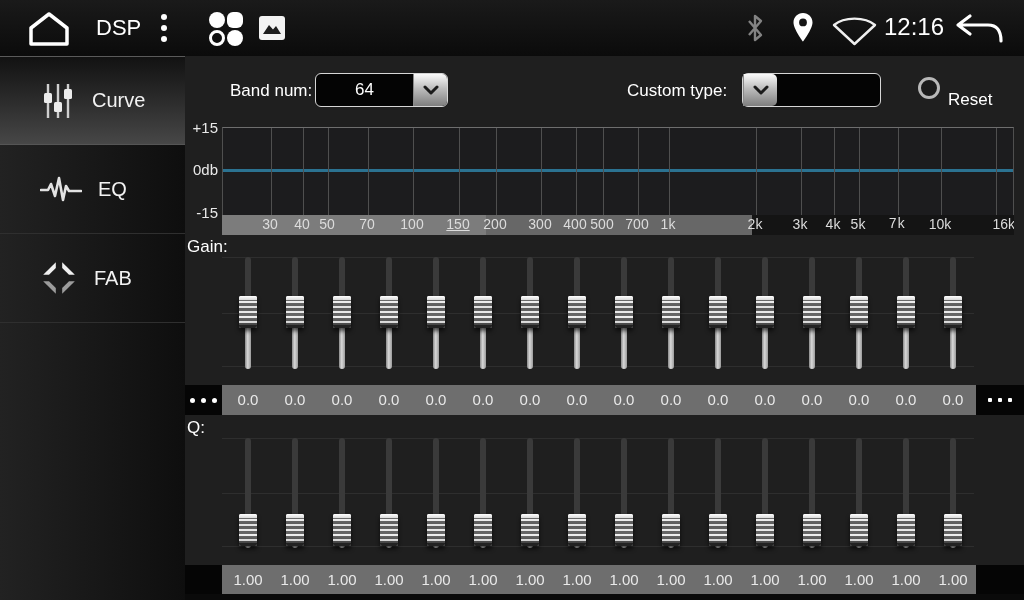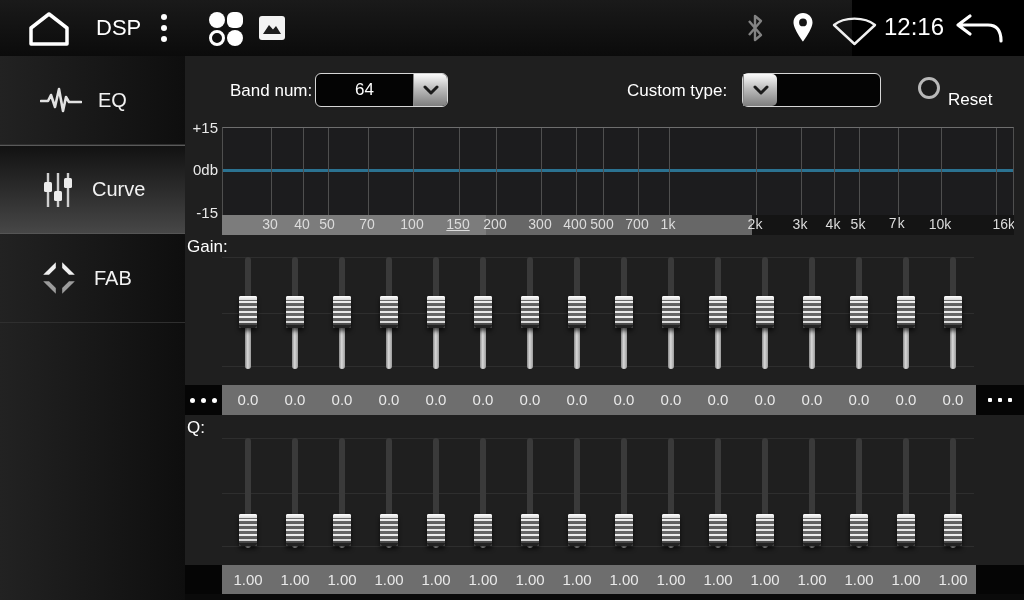--- a/index.html
+++ b/index.html
@@ -1,19 +1,19 @@
 <!DOCTYPE html>
 <html><head>
 <meta charset="utf-8">
 <style>
   html,body{margin:0;padding:0;width:1024px;height:600px;overflow:hidden;background:#000;
     font-family:"Liberation Sans",sans-serif;-webkit-font-smoothing:antialiased;}
   .abs{position:absolute;}
   
-  #topbar{position:absolute;left:0;top:0;width:852px;height:56px;
+  #topbar{position:absolute;left:0;top:0;width:1024px;height:56px;
     background:linear-gradient(#1a1a1a,#0b0b0b);text-align:right;}
   #topbar .ttl{position:absolute;color:#fff;font-size:22px;top:15px;}
   #time{position:absolute;left:884px;top:13px;color:#fff;font-size:24px;}
   
   #sidebar{position:absolute;left:0;top:56px;width:185px;height:544px;
     background:linear-gradient(to right,#222,#0e0e0e);}
   .side-item{position:relative;width:185px;height:89px;display:flex;align-items:center;
     padding-left:40px;box-sizing:border-box;border-bottom:1px solid #2f2f2f;cursor:pointer;}
   .side-item .lbl{color:#f2f2f2;font-size:20px;margin-left:16px;}
   .side-item.selected{background:linear-gradient(180deg,#121212,#2e2e2e 55%,#474747);
@@ -97,36 +97,36 @@
   <svg class="abs" style="left:831px;top:14px" width="47" height="32" viewBox="0 0 47 32">
     <path d="M3 11 C 13 2.5, 34 2.5, 44 11 L 23.5 30 Z" fill="none" stroke="#efefef" stroke-width="2.4" stroke-linejoin="round"></path>
   </svg>
   <span id="time">12:16</span>
   <svg class="abs" style="left:954px;top:13px" width="52" height="32" viewBox="0 0 52 32">
     <path d="M16 3 L4 12 L16 21 M4 12 H34 C44 12 47 19 47 28" fill="none" stroke="#fff" stroke-width="3.2" stroke-linecap="round" stroke-linejoin="round"></path>
   </svg>
 </div>
 
 <div id="sidebar">
-  <div class="side-item">
-    <svg width="42" height="30" viewBox="0 0 42 30">
-      <polyline points="1,16 8,16 11,10 15,22 19,4 23,26 26,12 29,17 41,17" fill="none" stroke="#e2e2e2" stroke-width="2.6" stroke-linejoin="round" stroke-linecap="round"></polyline>
-    </svg>
-    <span class="lbl">EQ</span>
-  </div>
   <div class="side-item selected">
     <svg width="36" height="40" viewBox="0 0 36 40">
       <line x1="8" y1="3" x2="8" y2="37" stroke="#cfcfcf" stroke-width="2.4"></line>
       <line x1="18" y1="3" x2="18" y2="37" stroke="#cfcfcf" stroke-width="2.4"></line>
       <line x1="28" y1="3" x2="28" y2="37" stroke="#cfcfcf" stroke-width="2.4"></line>
       <rect x="4" y="12" width="8" height="10" rx="1.5" fill="#ececec"></rect>
       <rect x="14" y="21" width="8" height="10" rx="1.5" fill="#ececec"></rect>
       <rect x="24" y="8" width="8" height="10" rx="1.5" fill="#ececec"></rect>
     </svg>
     <span class="lbl">Curve</span>
+  </div>
+  <div class="side-item">
+    <svg width="42" height="30" viewBox="0 0 42 30">
+      <polyline points="1,16 8,16 11,10 15,22 19,4 23,26 26,12 29,17 41,17" fill="none" stroke="#e2e2e2" stroke-width="2.6" stroke-linejoin="round" stroke-linecap="round"></polyline>
+    </svg>
+    <span class="lbl">EQ</span>
   </div>
   <div class="side-item">
     <svg width="38" height="38" viewBox="0 0 36 36">
       <path d="M15 3 L3 15 L8.5 15 L15 8.5 Z" fill="#f0f0f0"></path>
       <path d="M21 3 L33 15 L27.5 15 L21 8.5 Z" fill="#f0f0f0"></path>
       <path d="M15 33 L3 21 L8.5 21 L15 27.5 Z" fill="#9c9c9c"></path>
       <path d="M21 33 L33 21 L27.5 21 L21 27.5 Z" fill="#9c9c9c"></path>
     </svg>
     <span class="lbl">FAB</span>
   </div>

